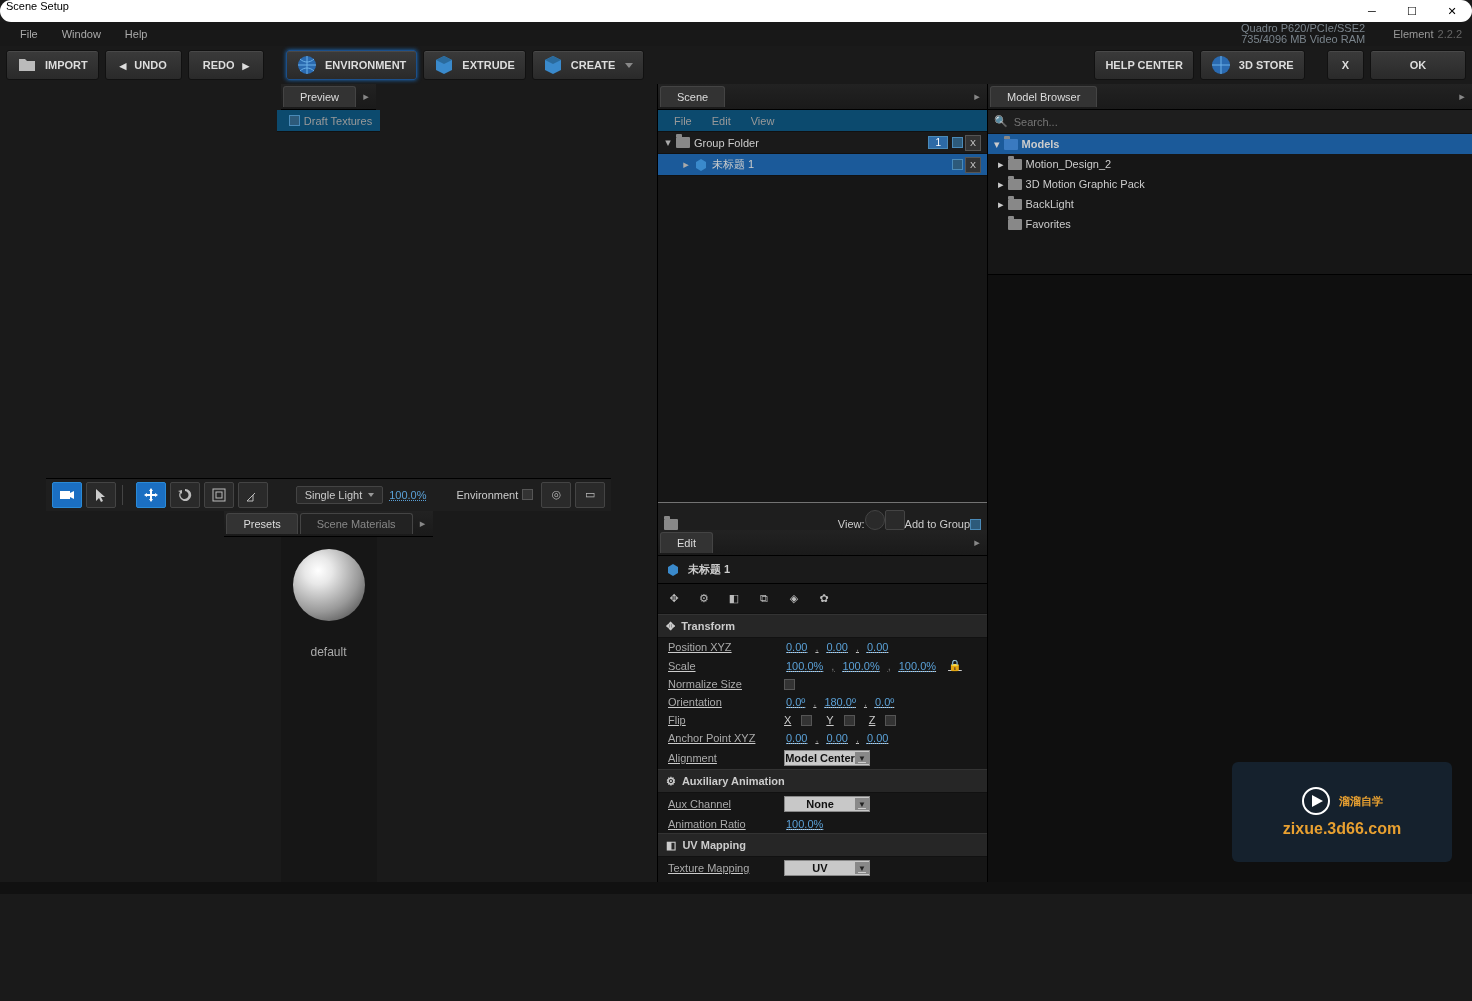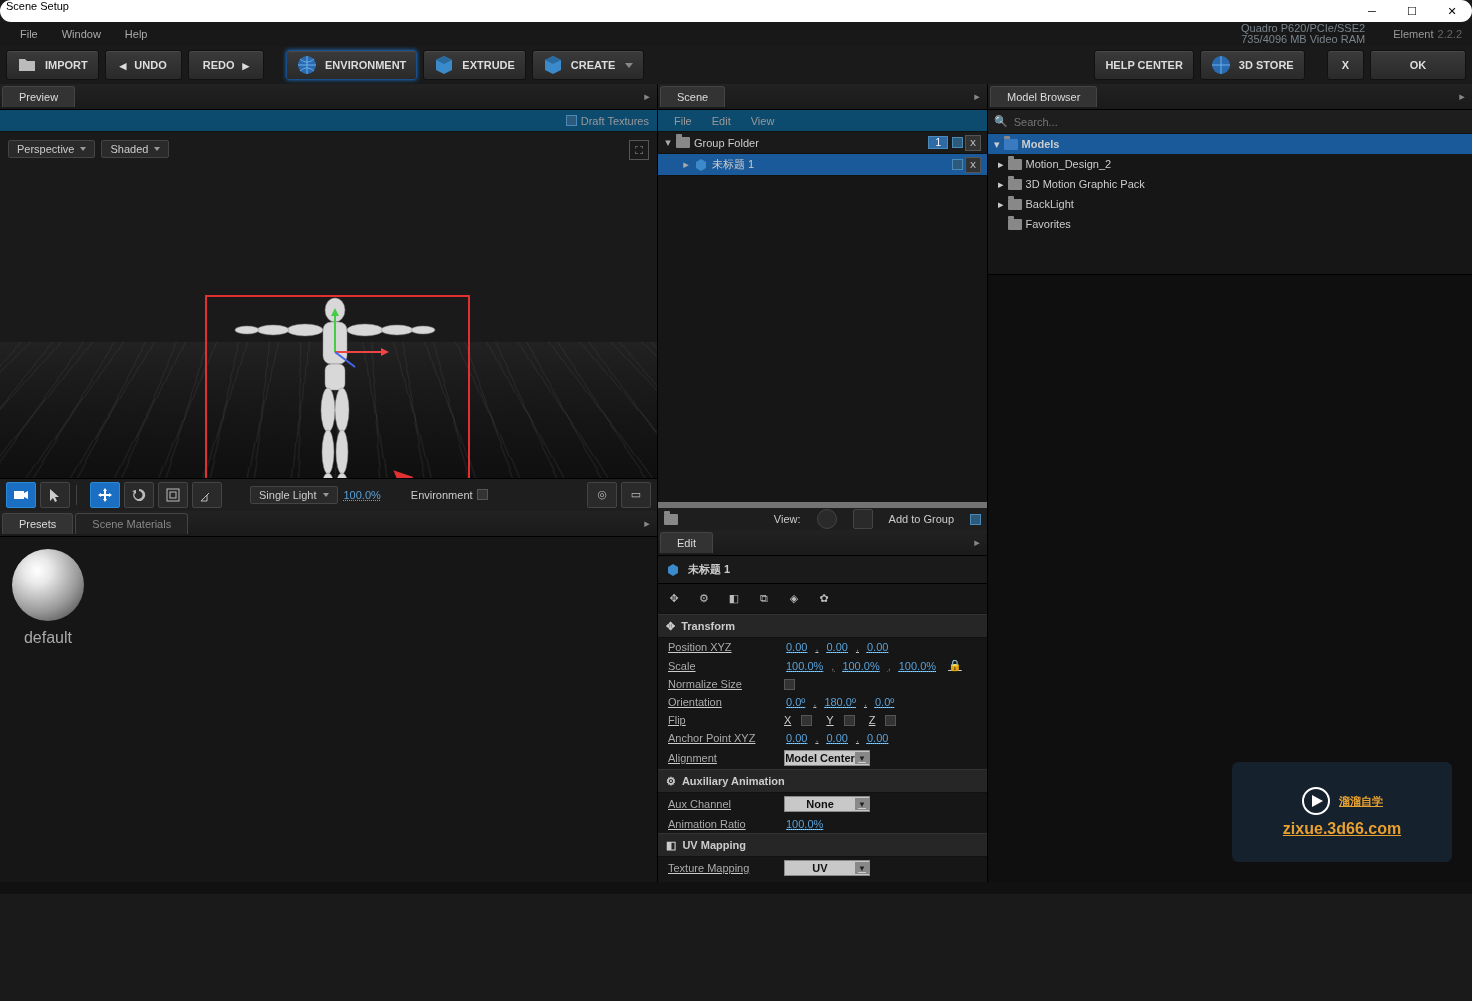--- a/index.html
+++ b/index.html
@@ -21,21 +21,21 @@
 .toolbar { height:38px; background:#1a1a1a; display:flex; align-items:center; padding:0 6px; gap:6px; }
 .tbtn { height:30px; background:linear-gradient(#3a3a3a,#2a2a2a); border:1px solid #111; border-radius:3px; display:flex; align-items:center; padding:0 10px; gap:8px; color:#ddd; font-weight:bold; font-size:11px; box-shadow:inset 0 1px 0 rgba(255,255,255,.08); }
 .tbtn.blue { border:1px solid #1b4f8a; box-shadow:0 0 4px #1b6fc2, inset 0 1px 0 rgba(255,255,255,.08); }
 .tbtn .tri { width:0; height:0; border-left:4px solid transparent; border-right:4px solid transparent; border-top:5px solid #888; margin-left:2px; }
 .cubeicon { width:20px; height:20px; }
 .tbtn.small { padding:0 14px; }
 .toolbar .pushright { margin-left:auto; }
 
 
 .row1 { display:flex; height:798px; }
-.leftcol { width:658px; display:flex; flex-direction:column; border-right:1px solid #000; }
+.leftcol { width:658px; display:flex; flex-direction:column; border-right:1px solid #000;align-items:center; }
 .midcol { width:330px; display:flex; flex-direction:column; border-right:1px solid #000; }
 .rightcol { flex:1; display:flex; flex-direction:column; }
 
 .panelhdr { height:26px; background:linear-gradient(#222,#1a1a1a); display:flex; align-items:center; border-bottom:1px solid #000; }
 .panelhdr .tab { background:#333; border:1px solid #444; border-bottom:none; padding:4px 16px; margin-left:2px; border-radius:3px 3px 0 0; color:#ddd; }
 .panelhdr .tab.inactive { background:#222; color:#888; }
 .panelhdr .rarrow { margin-left:auto; width:20px; text-align:center; color:#888; }
 
 .subbar { height:22px; background:#0c4a6e; display:flex; align-items:center; padding:0 8px; gap:4px; color:#999; border-bottom:1px solid #111; }
 .subbar .spacer { flex:1; }
@@ -64,37 +64,37 @@
 .vpbotbar { height:30px; background:#1e1e1e; display:flex; align-items:center; padding:16px 6px; gap:4px; border-top:1px solid #000; }
 .sqbtn { width:30px; height:26px; background:#2a2a2a; border:1px solid #444; display:flex; align-items:center; justify-content:center; color:#bbb; border-radius:2px; }
 .sqbtn.active { background:#1b6fc2; border-color:#2a8ad6; color:#fff; }
 .envlbl { margin-left:auto; color:#aaa; }
 
 
 .presetsarea { flex:1; background:#161616; display:flex; flex-direction:column; min-height:0; }
 .presetsbody { flex:1; padding:12px; display:flex; gap:16px; overflow:hidden; }
 .matball { width:72px; height:72px; border-radius:50%; background:radial-gradient(circle at 35% 30%, #fff 0%, #e8e8e8 20%, #999 60%, #333 100%); }
 .matitem { text-align:center; }
-.matitem .lbl { margin-top:8px; font-size:16px; color:#aaa; }
+.matitem .lbl { margin-top:24px; font-size:12px; color:#aaa; }
 
 
 .treerow { height:22px; display:flex; align-items:center; padding:0 6px; gap:4px; border-bottom:1px solid #111; }
 .treerow.sel { background:#1b5a9a; }
 .treerow .ind1 { width:14px; }
 .treerow .disc { width:8px; text-align:center; color:#aaa; }
 .foldericon { width:14px; height:11px; background:#888; border-radius:1px; position:relative; }
 .foldericon:before { content:""; position:absolute; top:-3px; left:0; width:6px; height:3px; background:#888; border-radius:1px 1px 0 0; }
 .fileicon { width:14px; height:14px; }
 .treerow .endctrls { margin-left:auto; display:flex; gap:2px; align-items:center; }
 .numbadge { background:#2d6aa6; color:#fff; font-size:10px; padding:0 6px; border:1px solid #4a8ab8; }
 .xbtn { width:16px; height:16px; background:#333; border:1px solid #555; display:flex; align-items:center; justify-content:center; font-size:9px; }
 
 .treebody { flex:1; background:#161616; overflow:auto; }
 
-.scenebot { height:28px; background:#1e1e1e; display:flex; align-items:center; padding:0 6px; gap:16px; border-top:6px solid #737373; }
+.scenebot { height:28px; background:#1e1e1e; display:flex; align-items:flex-end; padding:0 6px; gap:0; border-top:1px solid #737373; }
 .scenebot .sp { flex:1; }
 
 
 .editpanel { display:flex; flex-direction:column; background:#161616; min-height:0; flex:1; }
 .edittitle { height:28px; display:flex; align-items:center; padding:0 8px; gap:8px; background:#1a1a1a; border-bottom:1px solid #000; }
 .iconrow { height:30px; display:flex; align-items:center; padding:0 6px; gap:10px; border-bottom:1px solid #111; }
 .iconrow .ic { width:20px; height:20px; display:flex; align-items:center; justify-content:center; color:#bbb; }
 .sectionhdr { height:24px; background:#262626; display:flex; align-items:center; padding:0 8px; gap:6px; font-weight:bold; border-top:1px solid #333; border-bottom:1px solid #111; }
 .proprow { display:flex; align-items:center; padding:3px 10px; gap:6px;text-decoration:underline; }
 .proprow .plbl { width:110px; color:#aaa; }
@@ -106,21 +106,21 @@
 .lockicon { color:#4a8ab8; margin-left:4px; }
 
 
 .searchbar { height:24px; background:#1e1e1e; display:flex; align-items:center; padding:0 6px; gap:6px; border-bottom:1px solid #111; }
 .searchbar input { flex:1; background:transparent; border:none; color:#ccc; outline:none; }
 .mbtree { background:#161616; }
 .mbrow { height:20px; display:flex; align-items:center; padding:0 6px; gap:4px; }
 .mbrow.sel { background:#1b5a9a; }
 .mbpreview { flex:1; background:#0f0f0f; border-top:1px solid #000; position:relative; }
 
-.watermark { position:absolute; right:20px; bottom:20px; width:220px; height:100px; background:rgba(30,60,90,.4); border-radius:6px; display:flex; align-items:center; justify-content:center; color:#e8a030; font-size:18px; font-weight:bold; flex-direction:column; gap:4px;text-decoration:underline;}
+.watermark { position:absolute; right:20px; bottom:20px; width:220px; height:100px; background:rgba(30,60,90,.4); border-radius:6px; display:flex; align-items:center; justify-content:center; color:#e8a030; font-size:18px; font-weight:bold; flex-direction:column; gap:4px;}
 .watermark .sub { color:#e8a030; font-size:16px; }
 
 .bottombar { height:12px; background:#111; }
 svg { display:block; }
 </style>
 </head>
 <body>
 
 <div class="titlebar">
   <span>Scene Setup</span>

